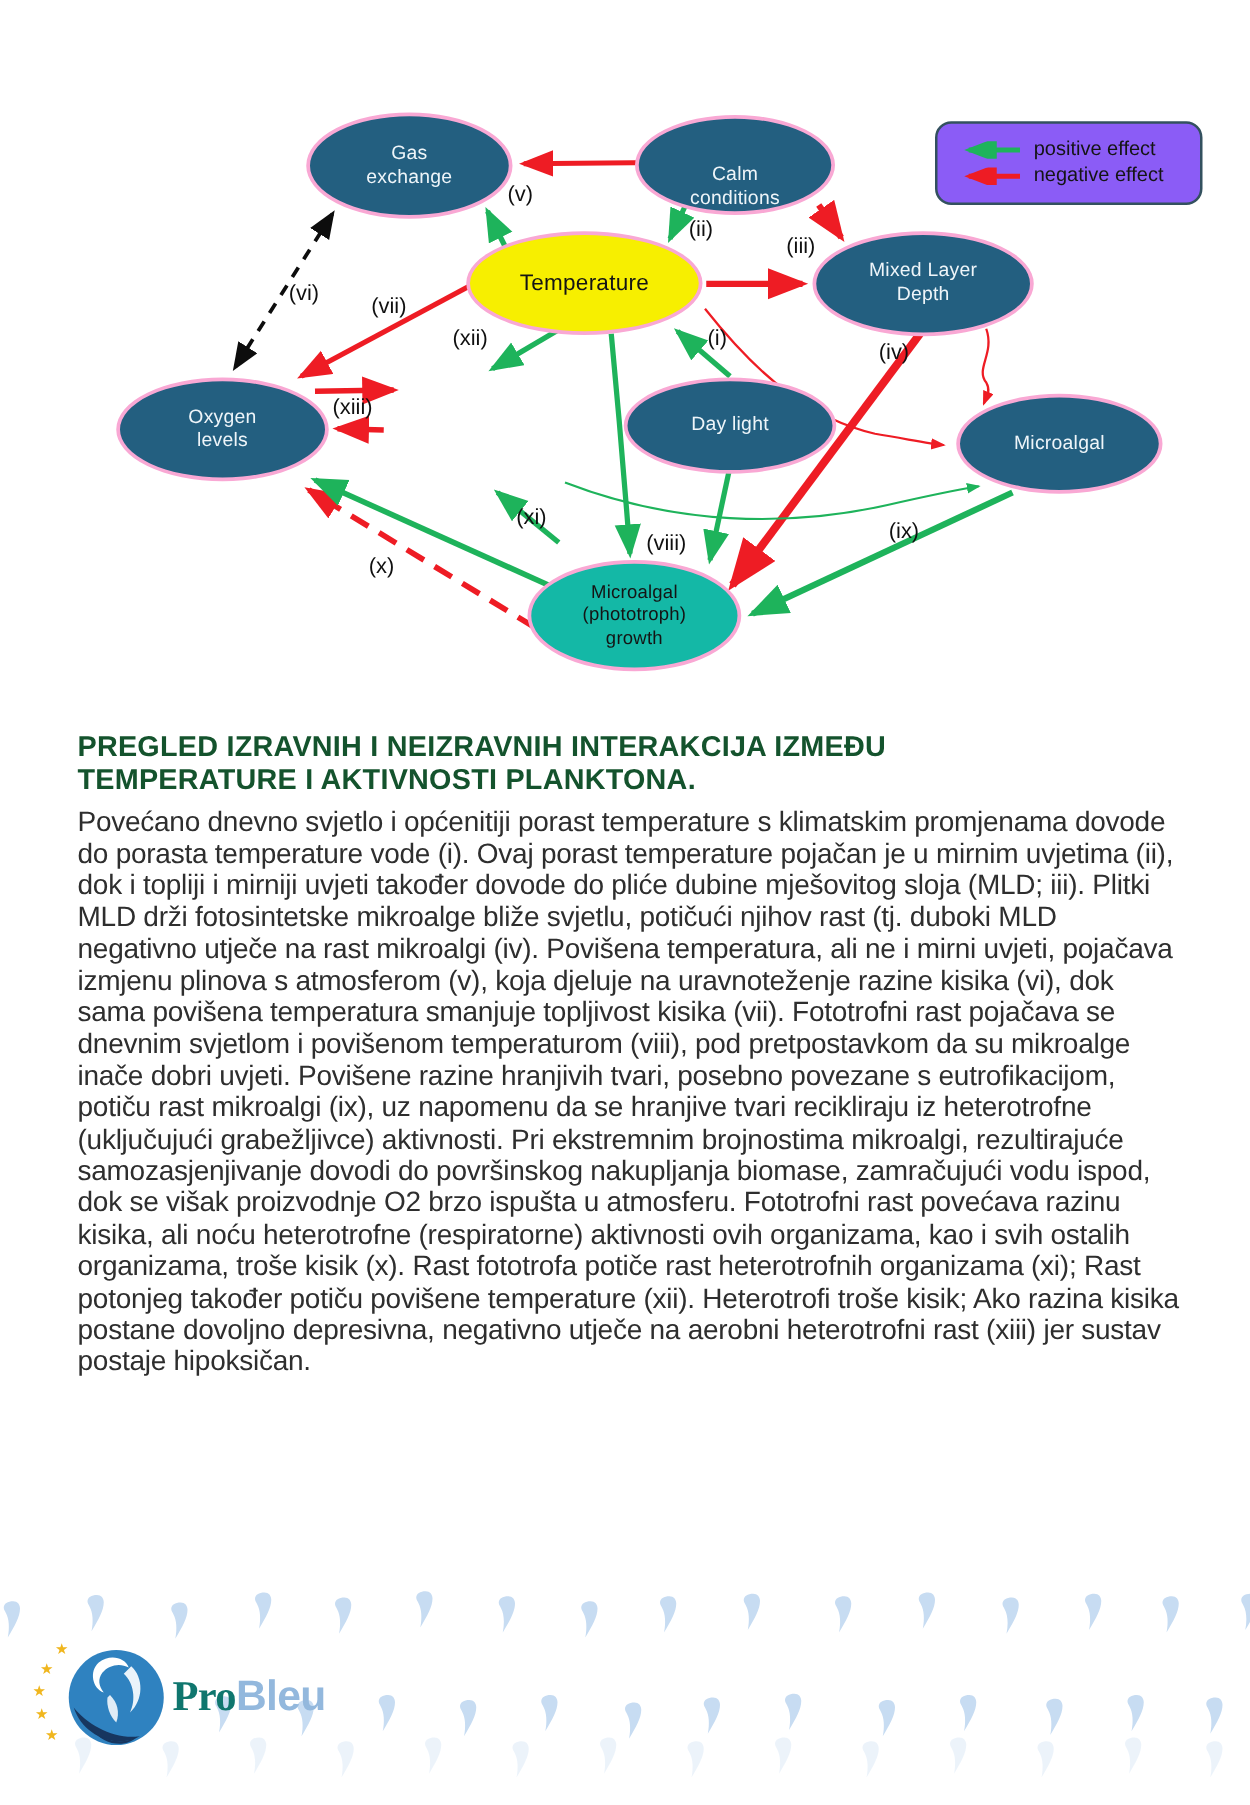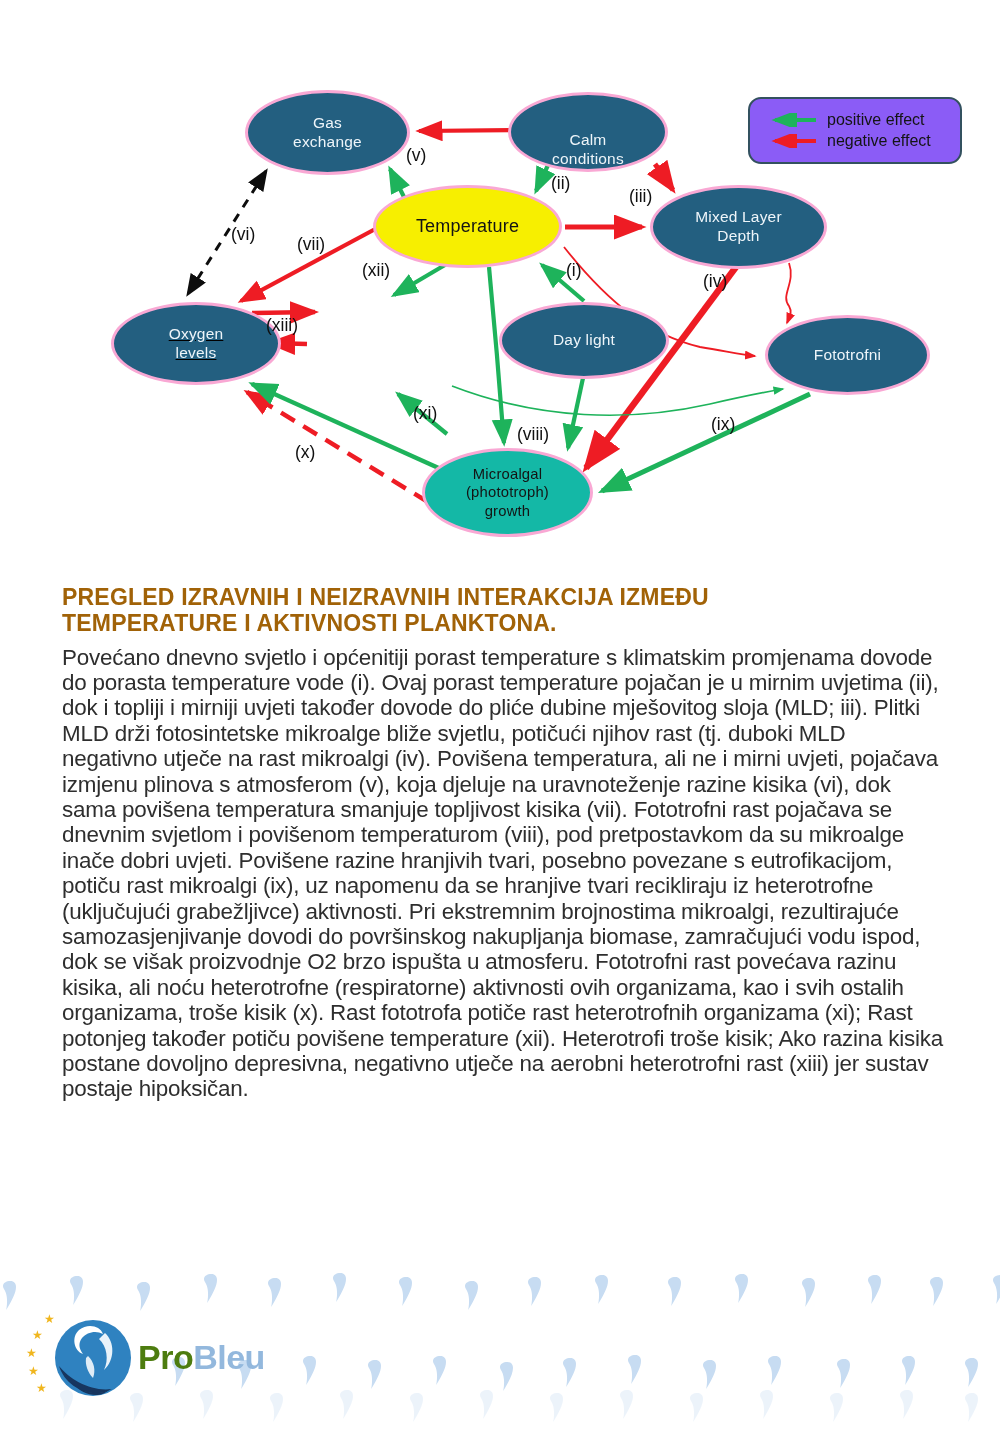--- a/index.html
+++ b/index.html
@@ -20,48 +20,48 @@
   .yellow .lbl, .pink .lbl, .greenn .lbl { color:#141414; }
 
   .n-gas        { left:245px; top:90px;  width:165px; height:85px; }
   .n-gas .lbl   { max-width:95px; }
   .n-calm       { left:508px; top:92px;  width:160px; height:80px;align-items:flex-end; }
   .n-calm .lbl  { max-width:105px; }
   .n-temp       { left:373px; top:185px; width:189px; height:83px; }
   .n-temp .lbl  { font-size:18px; }
   .n-mld        { left:650px; top:185px; width:177px; height:84px; }
   .n-mld .lbl   { max-width:118px; }
-  .n-oxy        { left:111px;  top:302px; width:170px; height:83px;text-decoration:underline; }
+  .n-oxy        { left:93px;  top:302px; width:170px; height:83px; }
   .n-oxy .lbl   { max-width:85px; }
   .n-het        { left:303px; top:302px; width:171px; height:86px; }
   .n-het .lbl   { max-width:115px; }
   .n-day        { left:499px; top:302px; width:170px; height:77px; }
   .n-nut        { left:765px; top:315px; width:165px; height:80px; }
   .n-mic        { left:422px; top:448px; width:171px; height:89px; }
   .n-mic .lbl   { max-width:122px; font-size:14.8px; }
 
   
   .elabel { position:absolute; font-size:17.5px; color:#101010; white-space:nowrap; }
 
   
   .legend { position:absolute; left:748px; top:97px; width:214px; height:67px;
             border:2.5px solid #33515f; border-radius:13px; background:#8b5cf6;
             display:flex; flex-direction:column; justify-content:center; gap:3px; padding:4px 10px; }
   .legend-row { display:flex; align-items:center; gap:9px; }
   .legend-row .txt { font-size:16px; color:#141414; }
 
   
   .article { position:absolute; left:62px; top:585px; width:884px; color:#2e2e2e; }
-  .article h1 { font-size:23px; line-height:1.12; font-weight:bold; color:#a16207; letter-spacing:.2px; }
+  .article h1 { font-size:23px; line-height:1.12; font-weight:bold; color:#14532d; letter-spacing:.2px; }
   .article p  { margin-top:8px; font-size:22.4px; line-height:25.4px; letter-spacing:-0.2px; }
 
   
   .logo-star { position:absolute; color:#f0b61e; font-size:12px; }
   .logo-text { position:absolute; left:138px; top:1338px; font-size:34px; font-weight:bold; letter-spacing:-0.5px; }
-  .logo-text .pro  { color:#4d7c0f; }
+  .logo-text .pro  { color:#0f766e;font-family:Liberation Serif, serif; }
   .logo-text .bleu { color:#93b8dd; }
 </style>
 </head>
 <body>
 
 <div class="page">
 
   <svg class="layer" width="1000" height="1444" viewBox="0 0 1000 1444">
     <defs>
       <marker id="mg" markerWidth="7" markerHeight="6" refX="5.6" refY="2.5" orient="auto-start-reverse">
@@ -161,21 +161,21 @@
   <div class="node teal n-mld">
     <span class="lbl">Mixed Layer Depth</span>
   </div>
   <div class="node teal n-oxy">
     <span class="lbl">Oxygen levels</span>
   </div>
   <div class="node teal n-day">
     <span class="lbl">Day light</span>
   </div>
   <div class="node teal n-nut">
-    <span class="lbl">Fototrofni</span>
+    <span class="lbl">Microalgal</span>
   </div>
   <div class="node greenn n-mic">
     <span class="lbl">Microalgal (phototroph) growth</span>
   </div>
 
   <div class="elabel" style="left:566px;top:260px;">(i)</div>
   <div class="elabel" style="left:551px;top:173px;">(ii)</div>
   <div class="elabel" style="left:629px;top:186px;">(iii)</div>
   <div class="elabel" style="left:703px;top:271px;">(iv)</div>
   <div class="elabel" style="left:406px;top:145px;">(v)</div>

